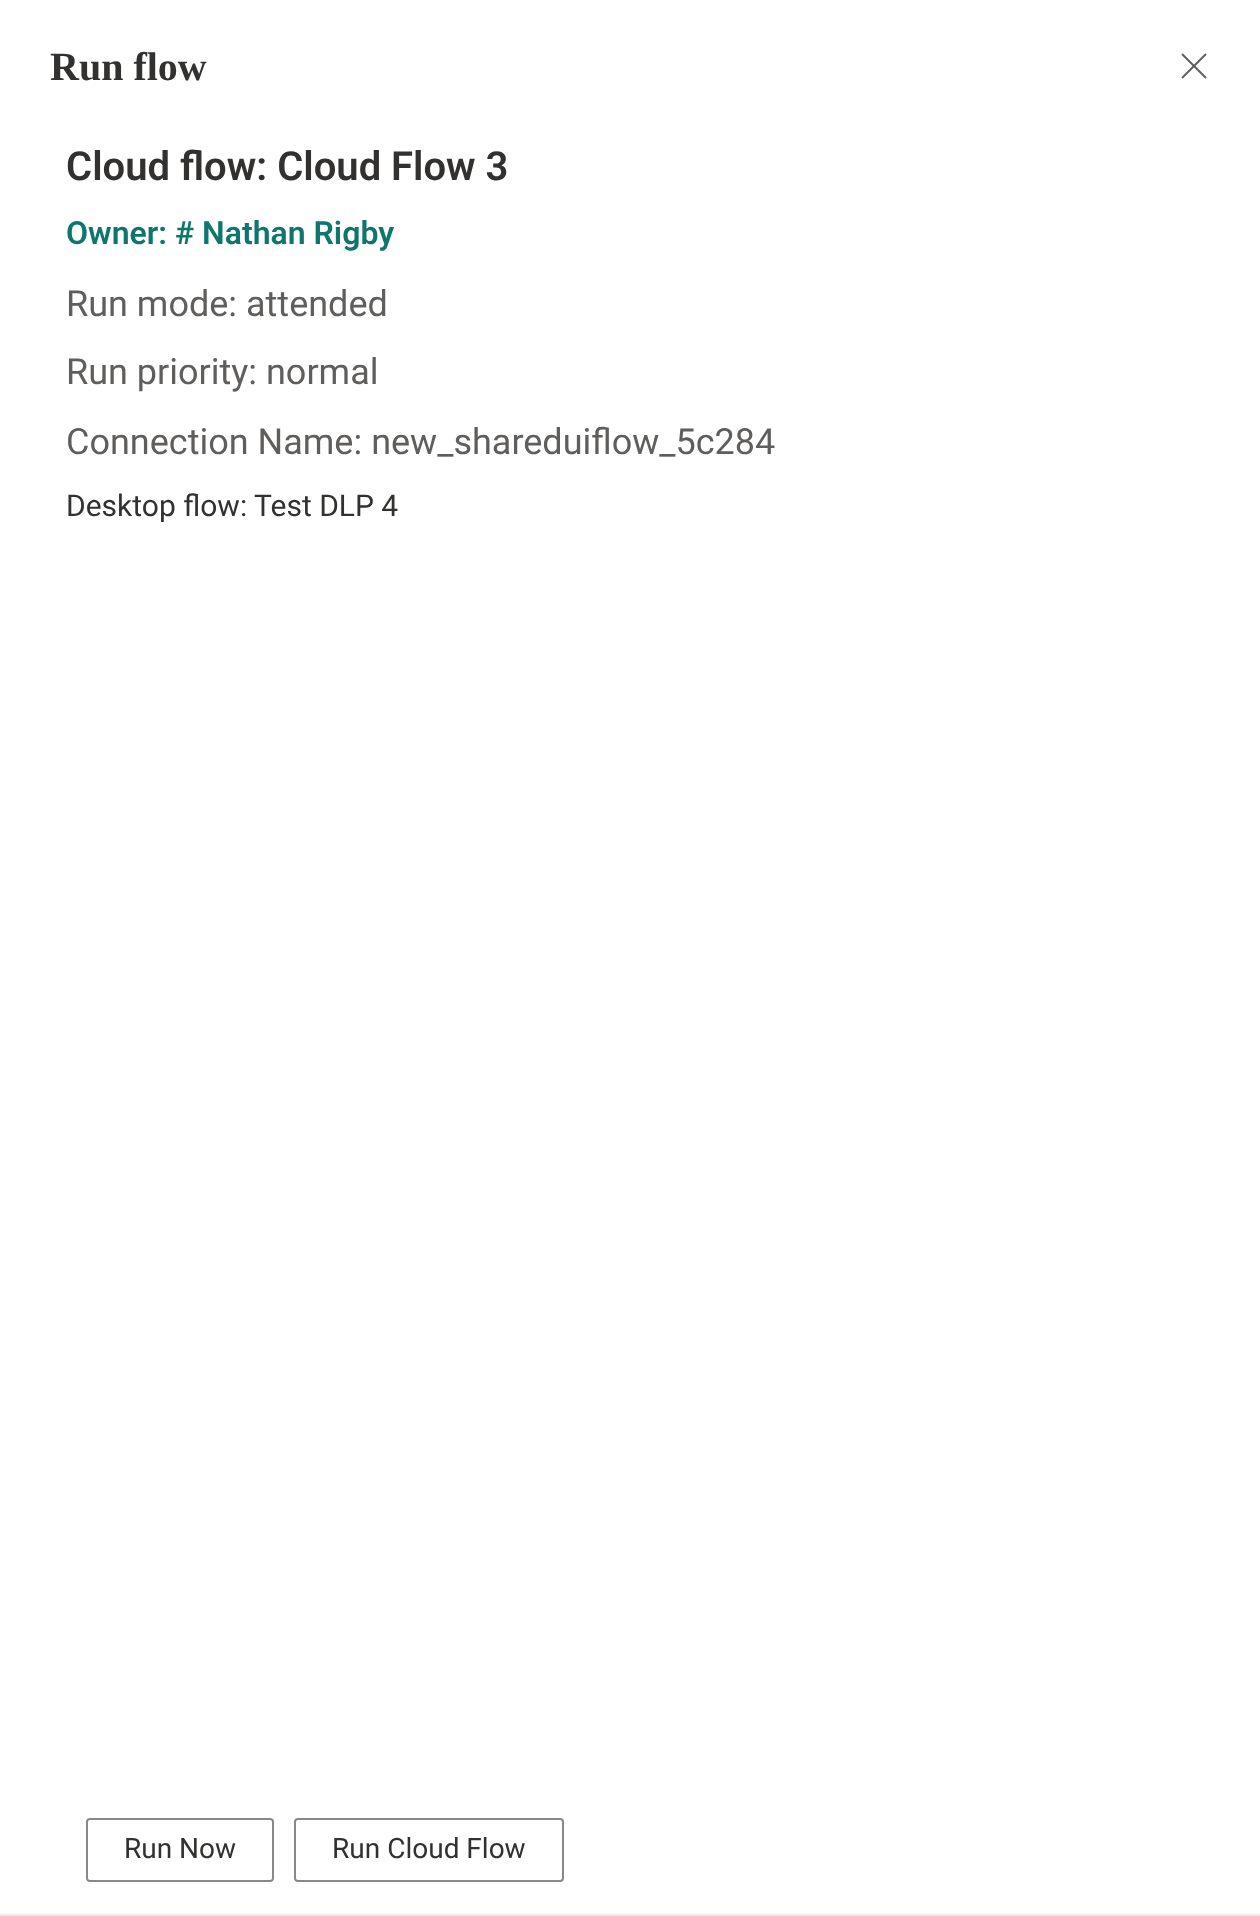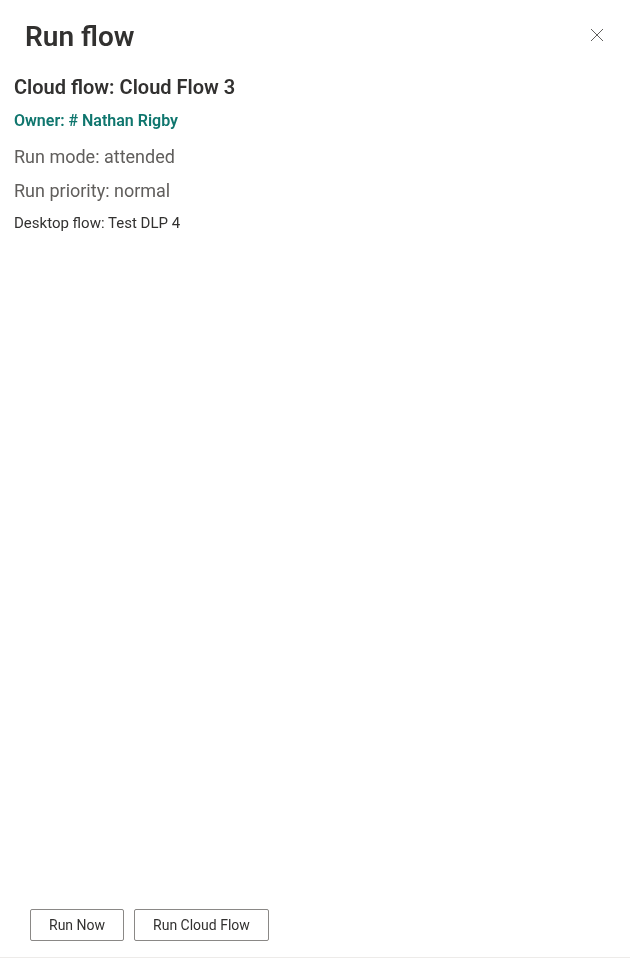--- a/index.html
+++ b/index.html
@@ -18,43 +18,44 @@
     }
     
     .header {
       display: flex;
       justify-content: space-between;
       align-items: center;
       padding: 20px 20px 10px 25px;
     }
     
     .header-title {
-      font-size: 28px;
+      font-size: 20px;
       font-weight: 600;
       color: #323130;
+      font-family: Liberation Serif, serif;
     }
     
     .close-btn {
       background: none;
       border: none;
       cursor: pointer;
       padding: 6px;
       display: flex;
       align-items: center;
       justify-content: center;
       color: #605e5c;
     }
     
     .close-btn svg {
       width: 14px;
       height: 14px;
     }
     
     .content {
-      padding: 12px 33px 0 14px;
+      padding: 12px 33px 0 33px;
     }
     
     .main-heading {
       font-size: 20px;
       font-weight: 600;
       color: #323130;
       margin-bottom: 12px;
     }
     
     .sub-heading {
@@ -74,21 +75,21 @@
     .detail-row.prominent {
       font-size: 15px;
       color: #323130;
     }
     
     .footer {
       position: absolute;
       bottom: 0;
       left: 0;
       right: 0;
-      padding: 14px 25px 16px 30px;
+      padding: 14px 25px 16px 43px;
       display: flex;
       gap: 10px;
       border-bottom: 1px solid #edebe9;
     }
     
     .btn {
       background: #ffffff;
       border: 1px solid #8a8886;
       border-radius: 2px;
       padding: 7px 18px;
@@ -128,20 +129,24 @@
   <div class="detail-row">
     <span>Run mode:</span>
     <span>attended</span>
   </div>
 
   <div class="detail-row">
     <span>Run priority:</span>
     <span>normal</span>
   </div>
 
+  <div class="detail-row">
+    <span>Connection Name:</span>
+    <span>new_shareduiflow_5c284</span>
+  </div>
 
   <div class="detail-row prominent">
     <span>Desktop flow:</span>
     <span>Test DLP 4</span>
   </div>
 </div>
 
 <div class="footer">
   <button class="btn">Run Now</button>
   <button class="btn">Run Cloud Flow</button>

